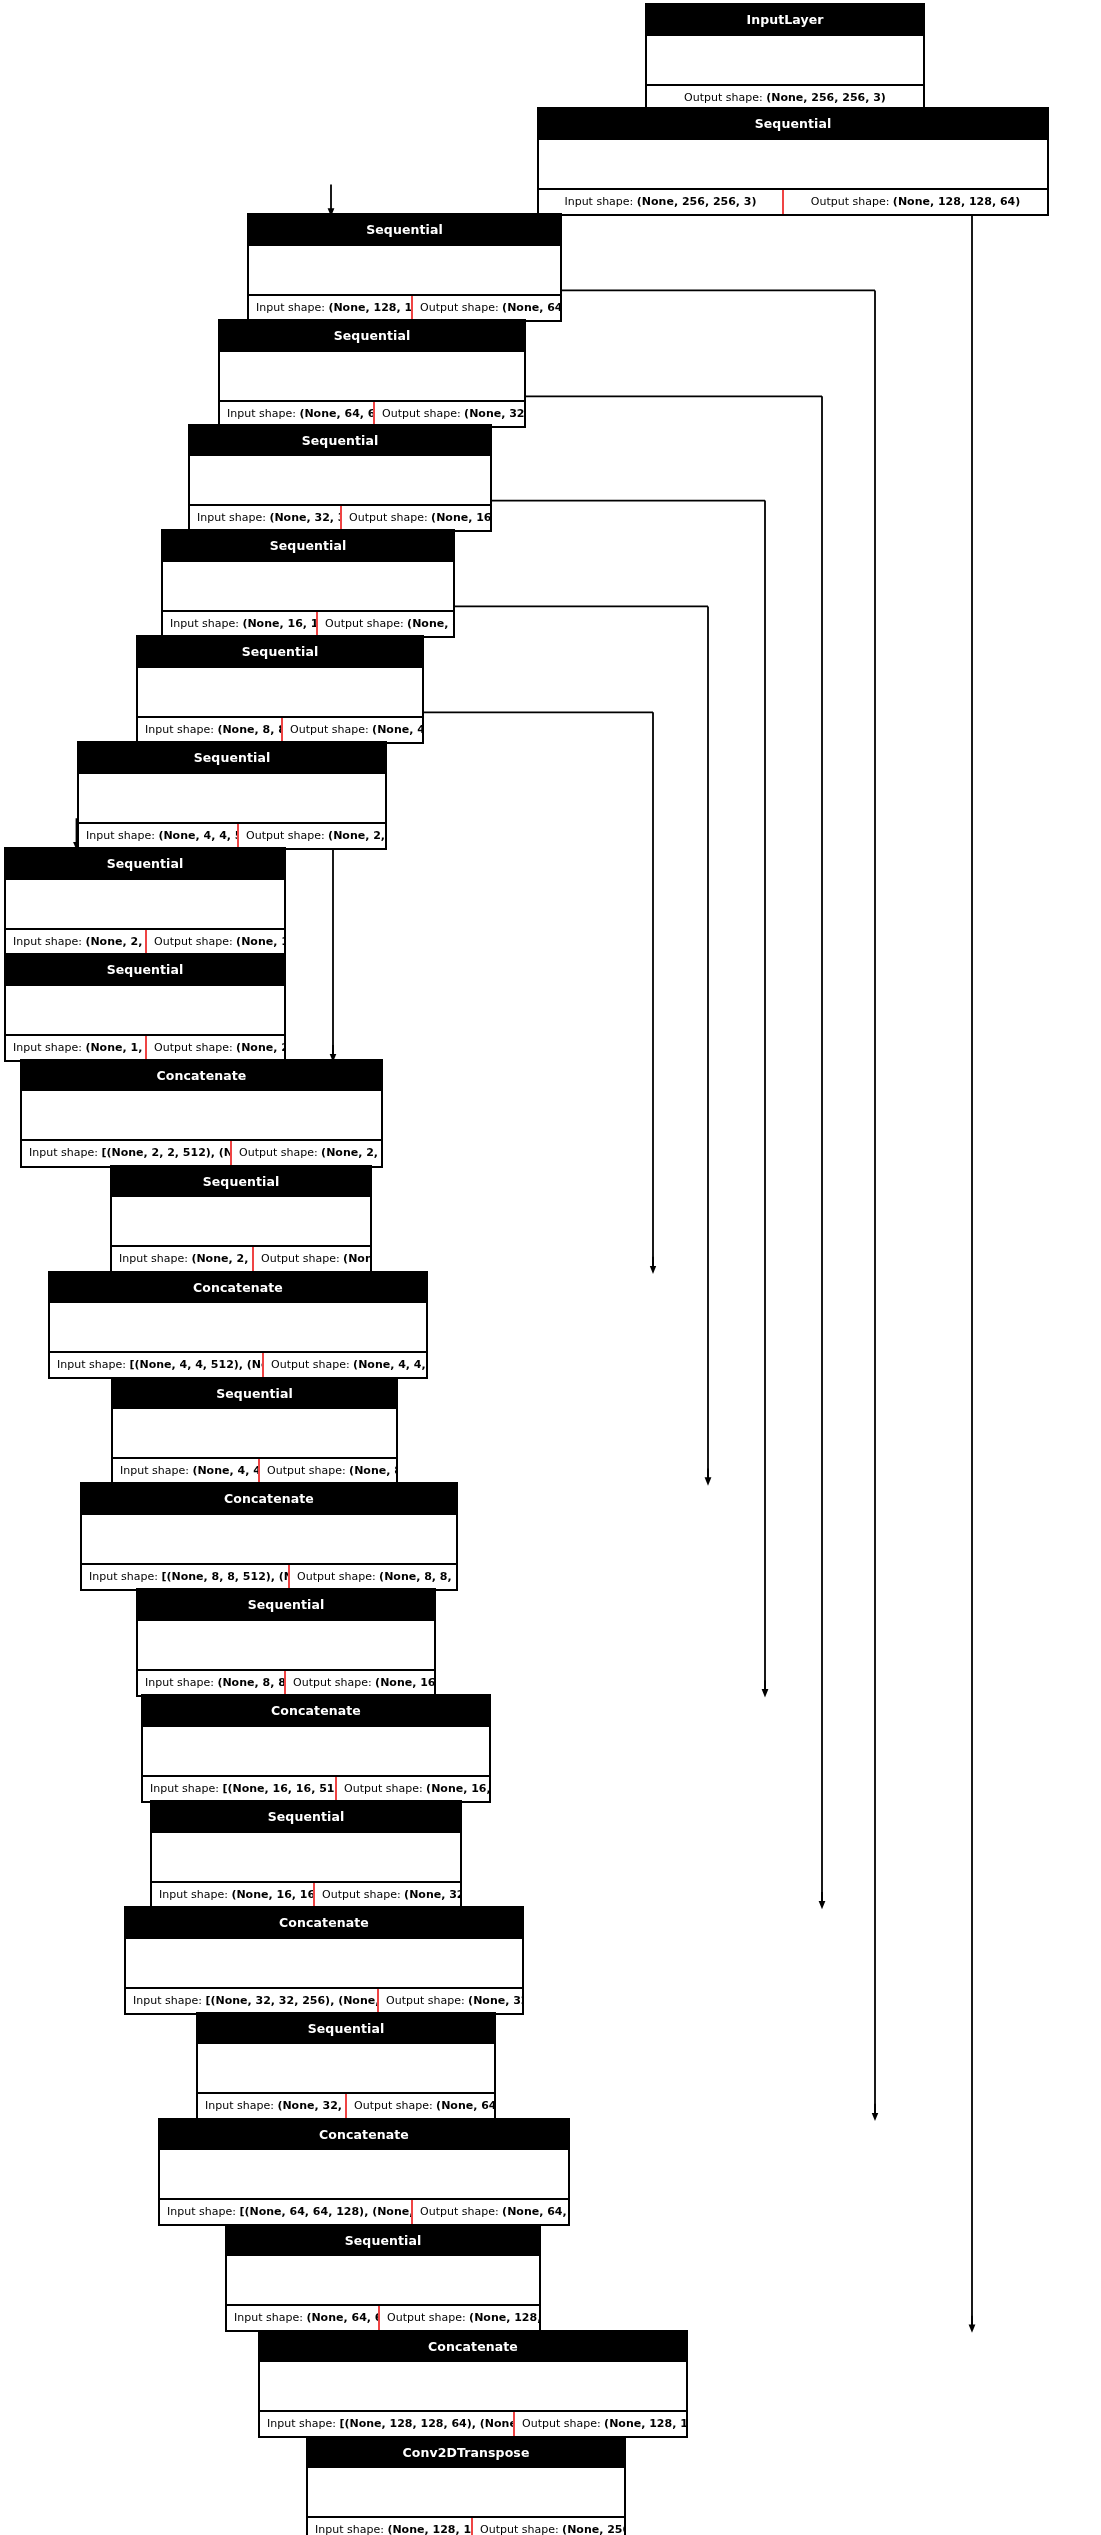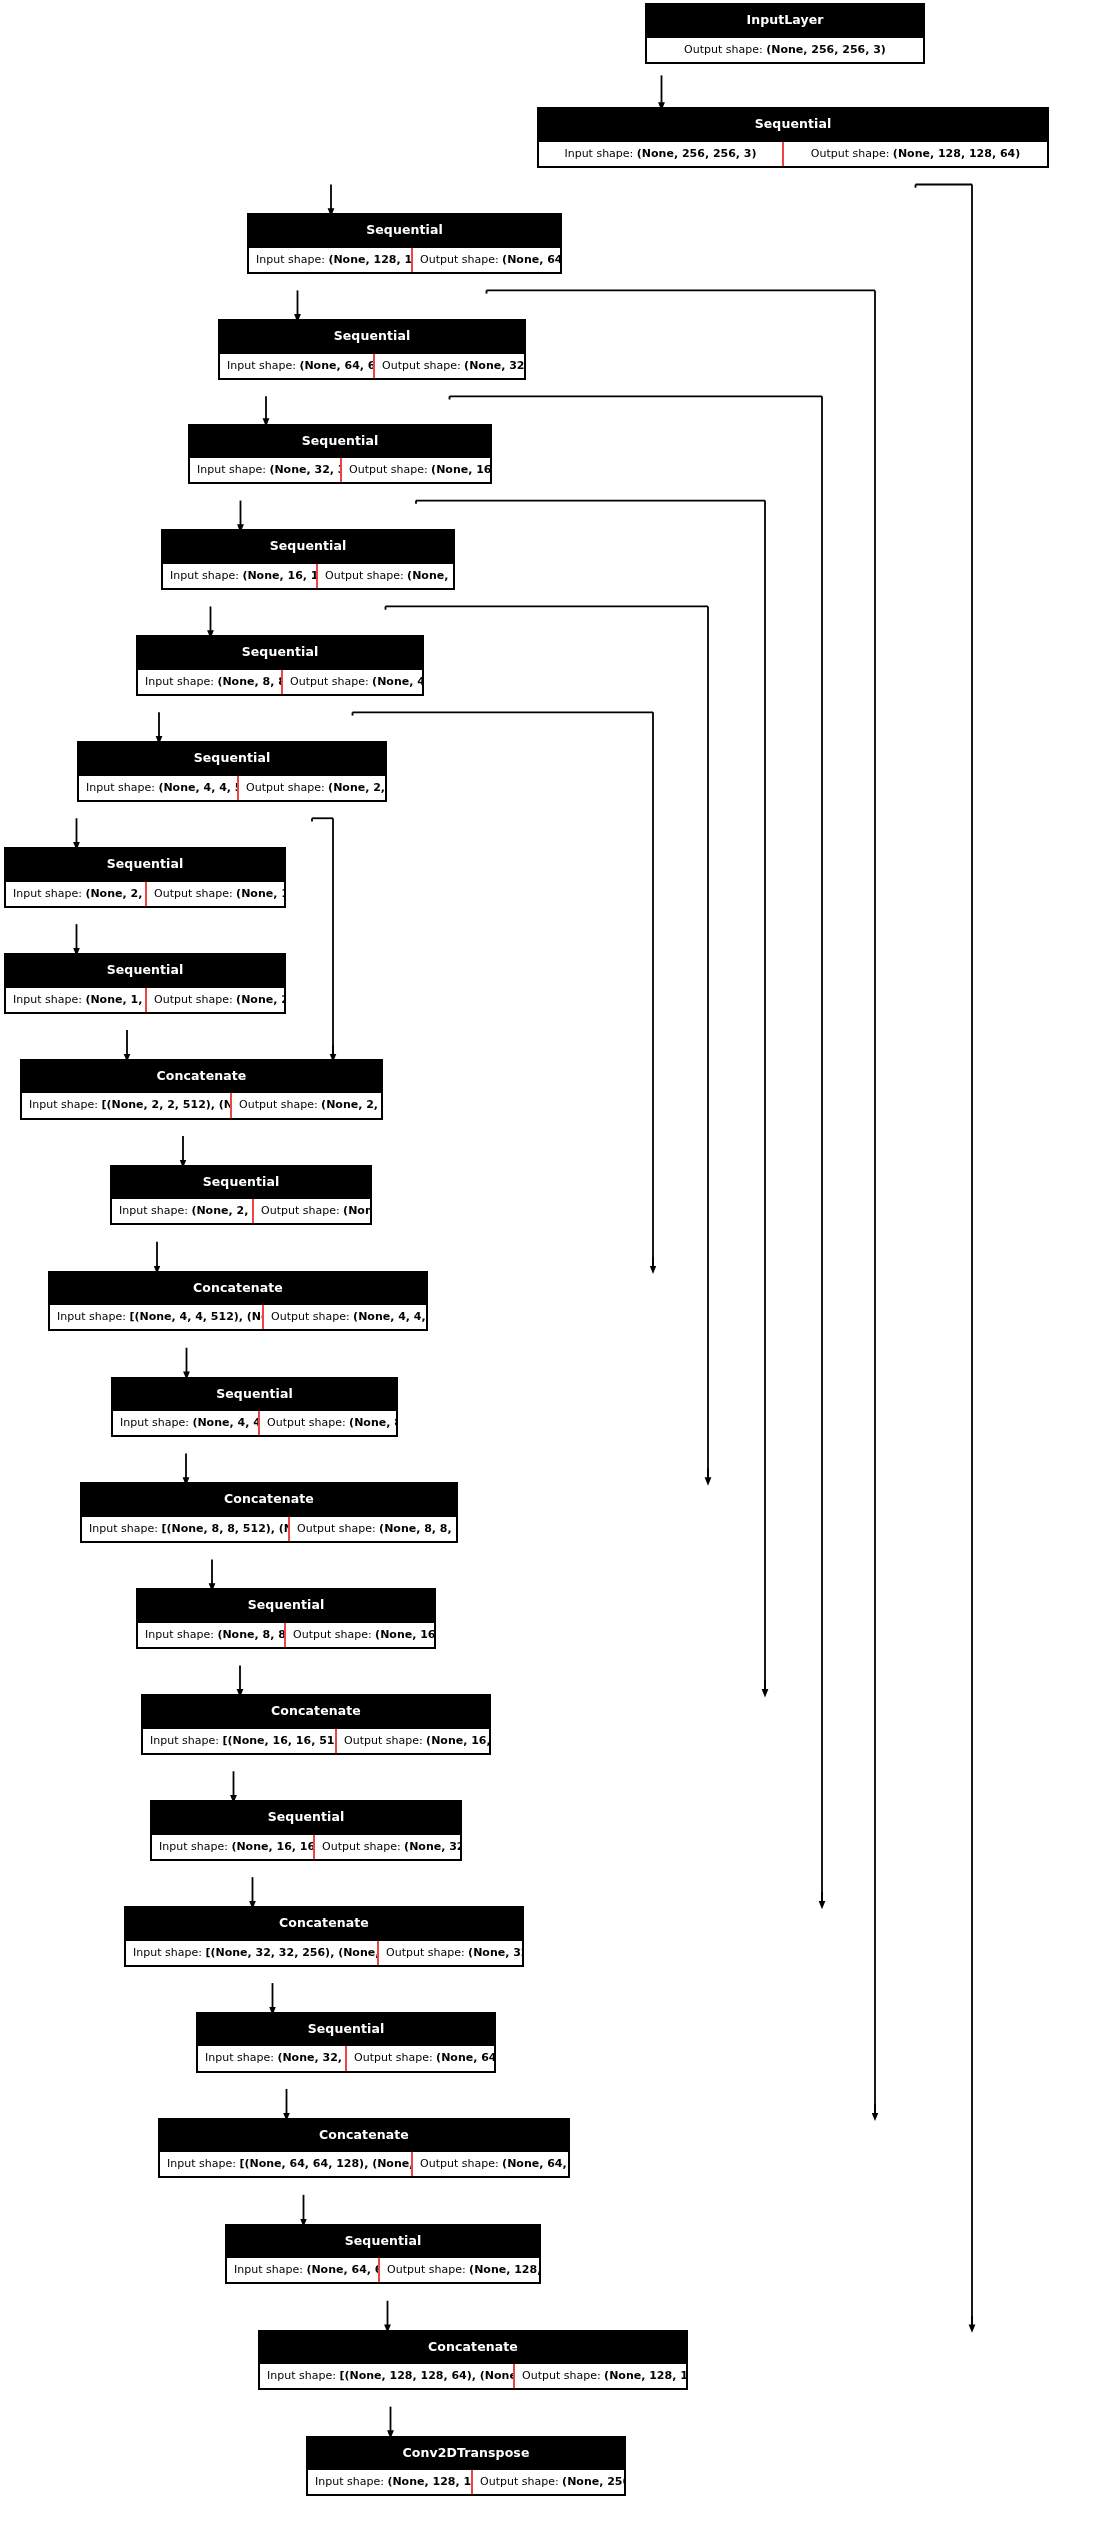--- a/index.html
+++ b/index.html
@@ -30,20 +30,21 @@
     line-height: 1;
     padding: 9px 4px 9px 4px;
     letter-spacing: .1px;
     white-space: nowrap;
     overflow: hidden;
   }
   .node-shapes {
     display: flex;
     background: #ffffff;
     border-top: 2px solid #000000;
+    margin-top: 48px;
   }
   .shape-cell {
     flex: 0 0 auto;
     box-sizing: border-box;
     font-size: 11px;
     color: #000000;
     text-align: center;
     padding: 6px 7px 6px 7px;
     white-space: nowrap;
     line-height: 1.1;

